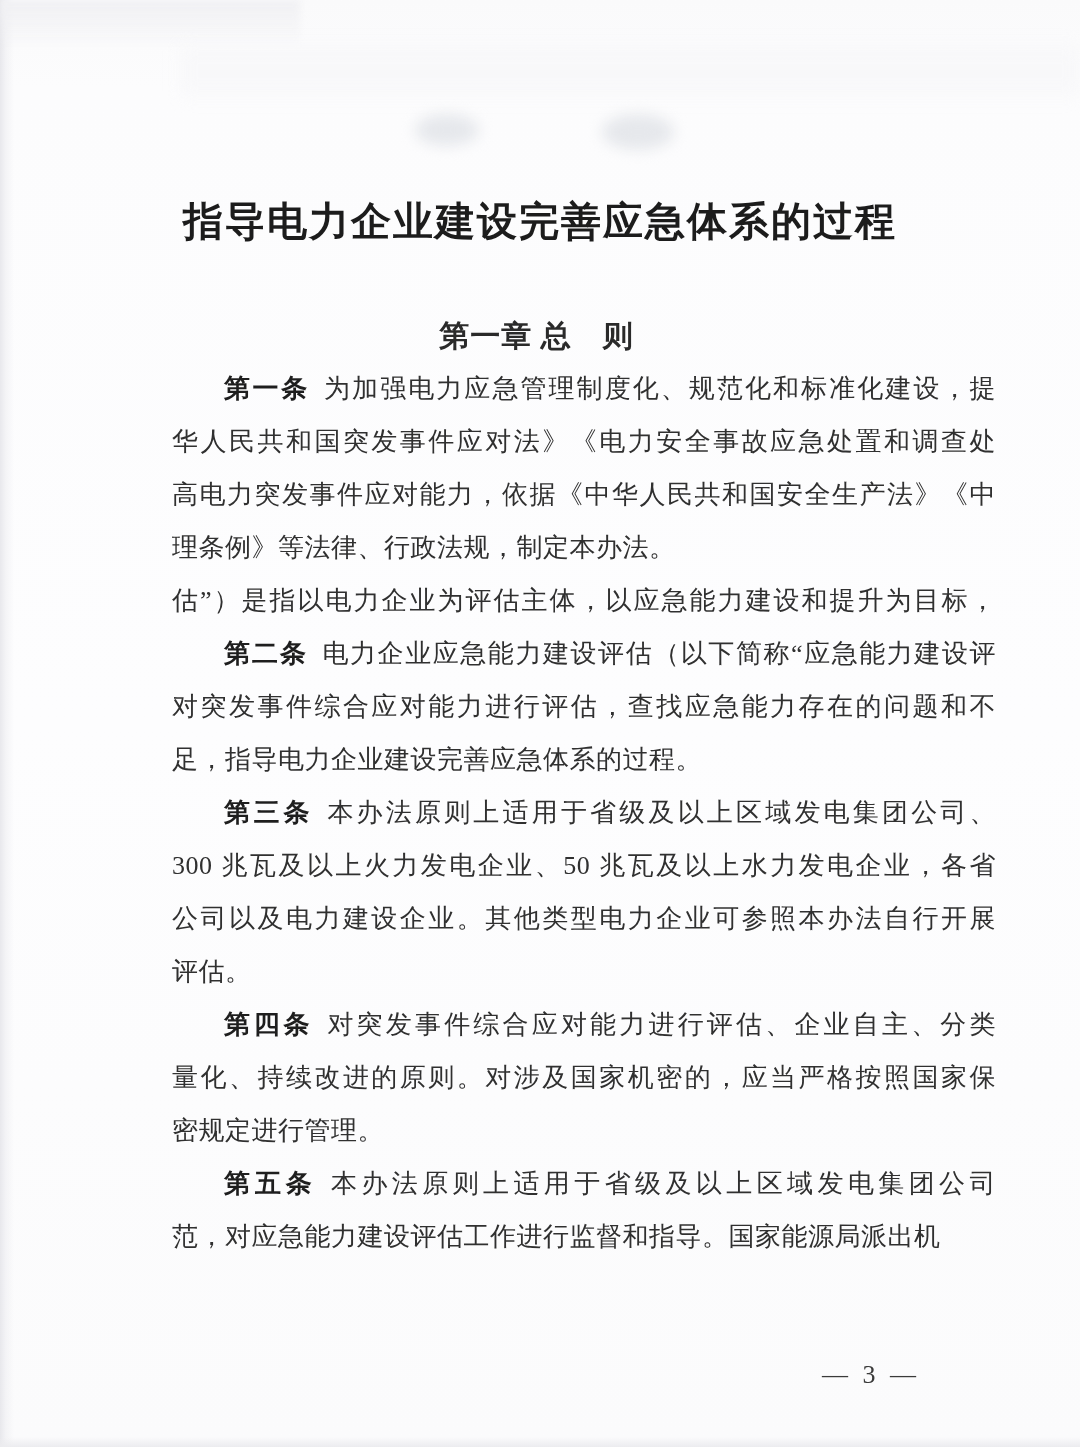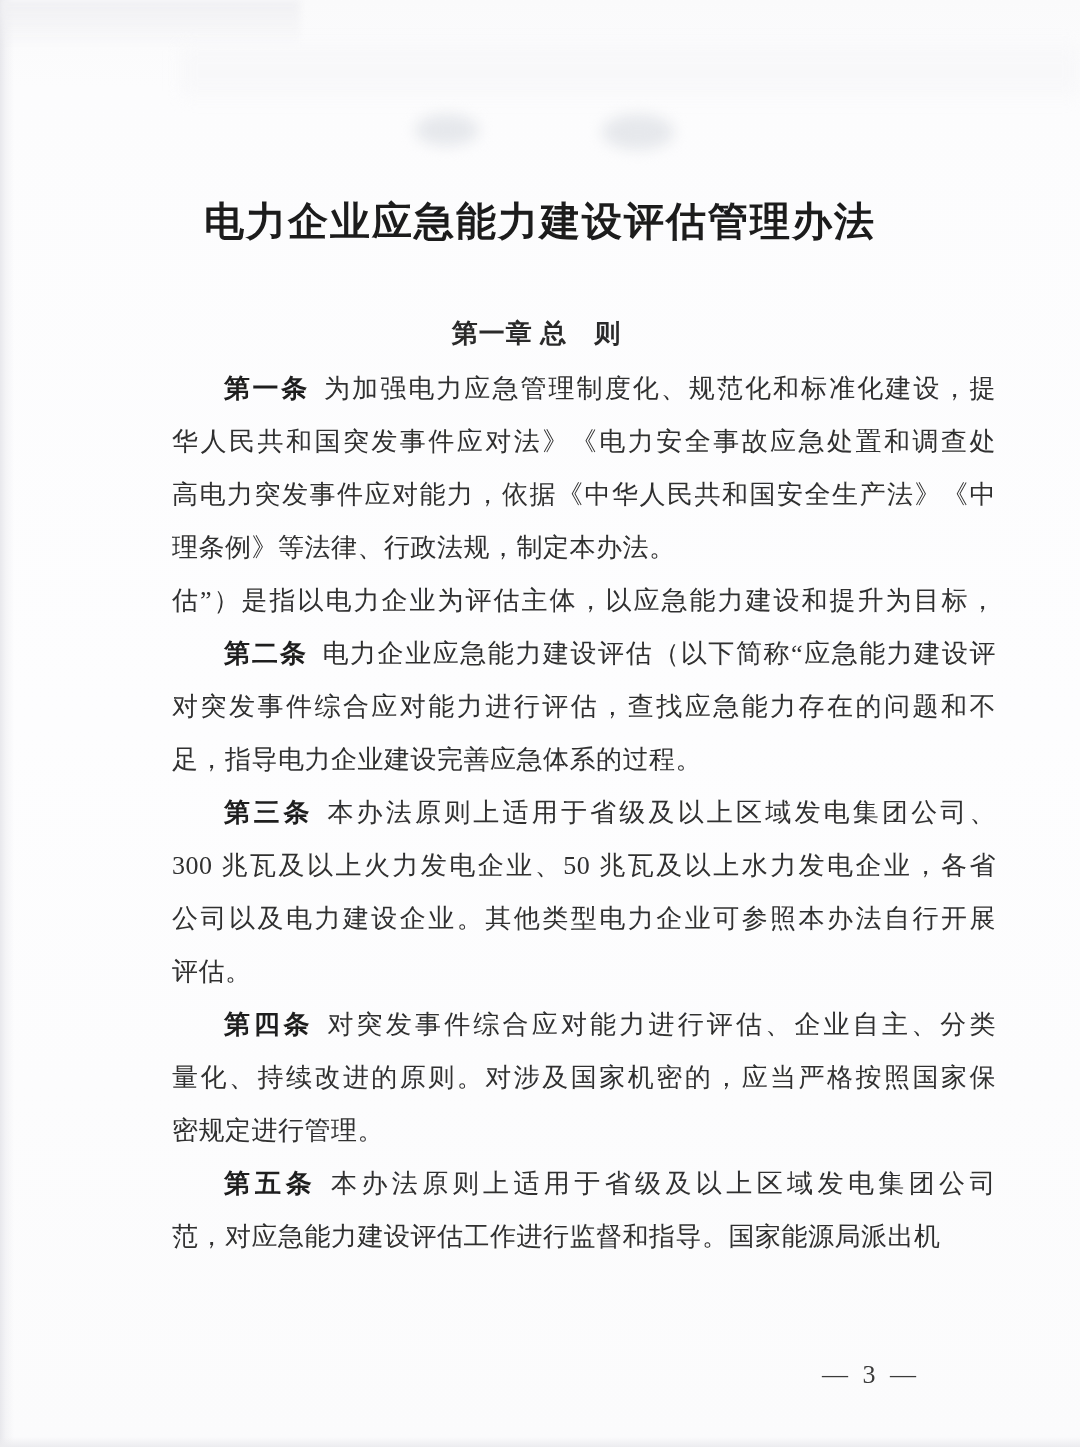--- a/index.html
+++ b/index.html
@@ -39,21 +39,21 @@
 
   .doc-title{
     position:absolute;left:0;top:194px;width:1080px;
     text-align:center;
     font-size:40px;font-weight:bold;letter-spacing:2px;
     color:#1c1c1c;
   }
   .chapter-heading{
     position:absolute;left:0;top:316px;width:1073px;
     text-align:center;
-    font-size:26px;font-weight:bold;letter-spacing:1px;
+    font-size:30px;font-weight:bold;letter-spacing:1px;
     color:#2a2a2a;
     white-space:pre;
   }
   .doc-body{
     position:absolute;left:160px;top:362px;width:824px;
     font-size:26px;
     color:#303030;
     letter-spacing:0.5px;
     margin-left:12px;
   }
@@ -85,21 +85,21 @@
 <body>
 
 <div class="page">
   <div class="edge-left"></div>
   <div class="corner-shade"></div>
   <div class="top-band"></div>
   <div class="smudge s1"></div>
   <div class="smudge s2"></div>
   <div class="bottom-shade"></div>
 
-  <div class="doc-title">电力企业应急能力建设评估管理办法</div>
+  <div class="doc-title">指导电力企业建设完善应急体系的过程</div>
 
   <div class="chapter-heading">第一章 总　则</div>
 
   <div class="doc-body">
       <div class="para">
         <div class="line first"><b class="art-label">第一条</b><span>为加强电力应急管理制度化、规范化和标准化建设，提</span></div>
         <div class="line">华人民共和国突发事件应对法》《电力安全事故应急处置和调查处</div>
         <div class="line">高电力突发事件应对能力，依据《中华人民共和国安全生产法》《中</div>
         <div class="line para-end">理条例》等法律、行政法规，制定本办法。</div>
       </div>

